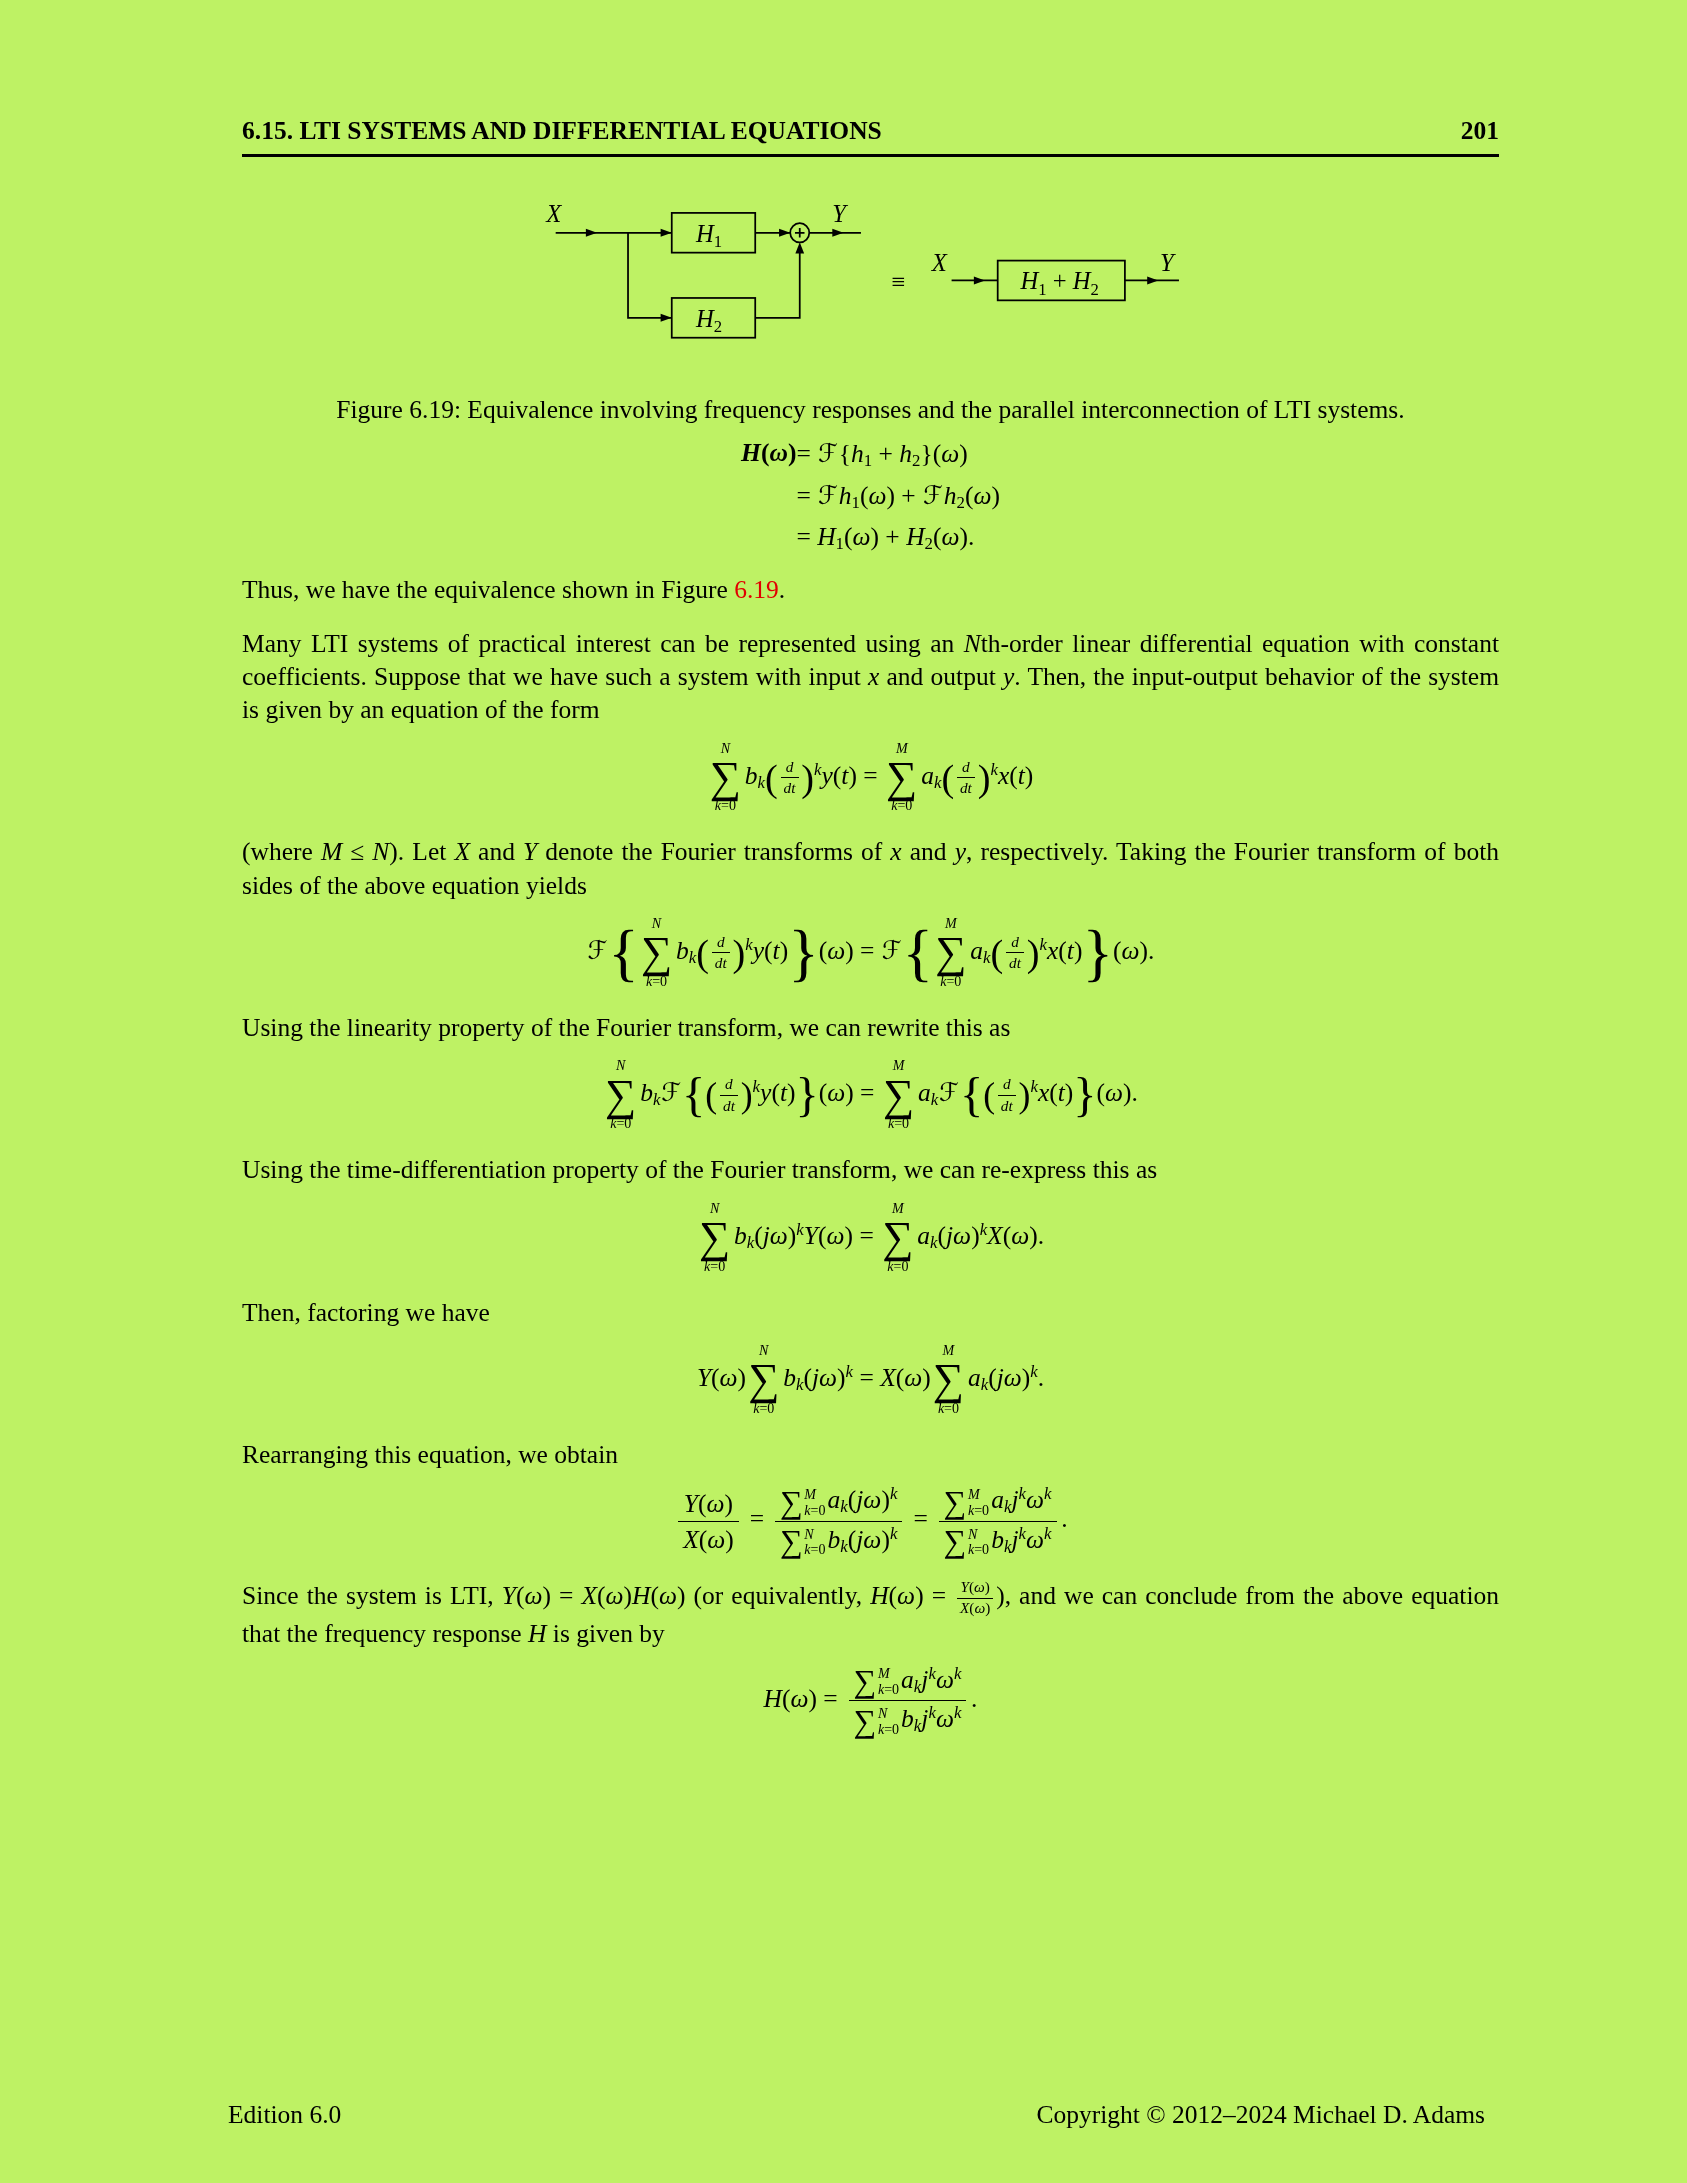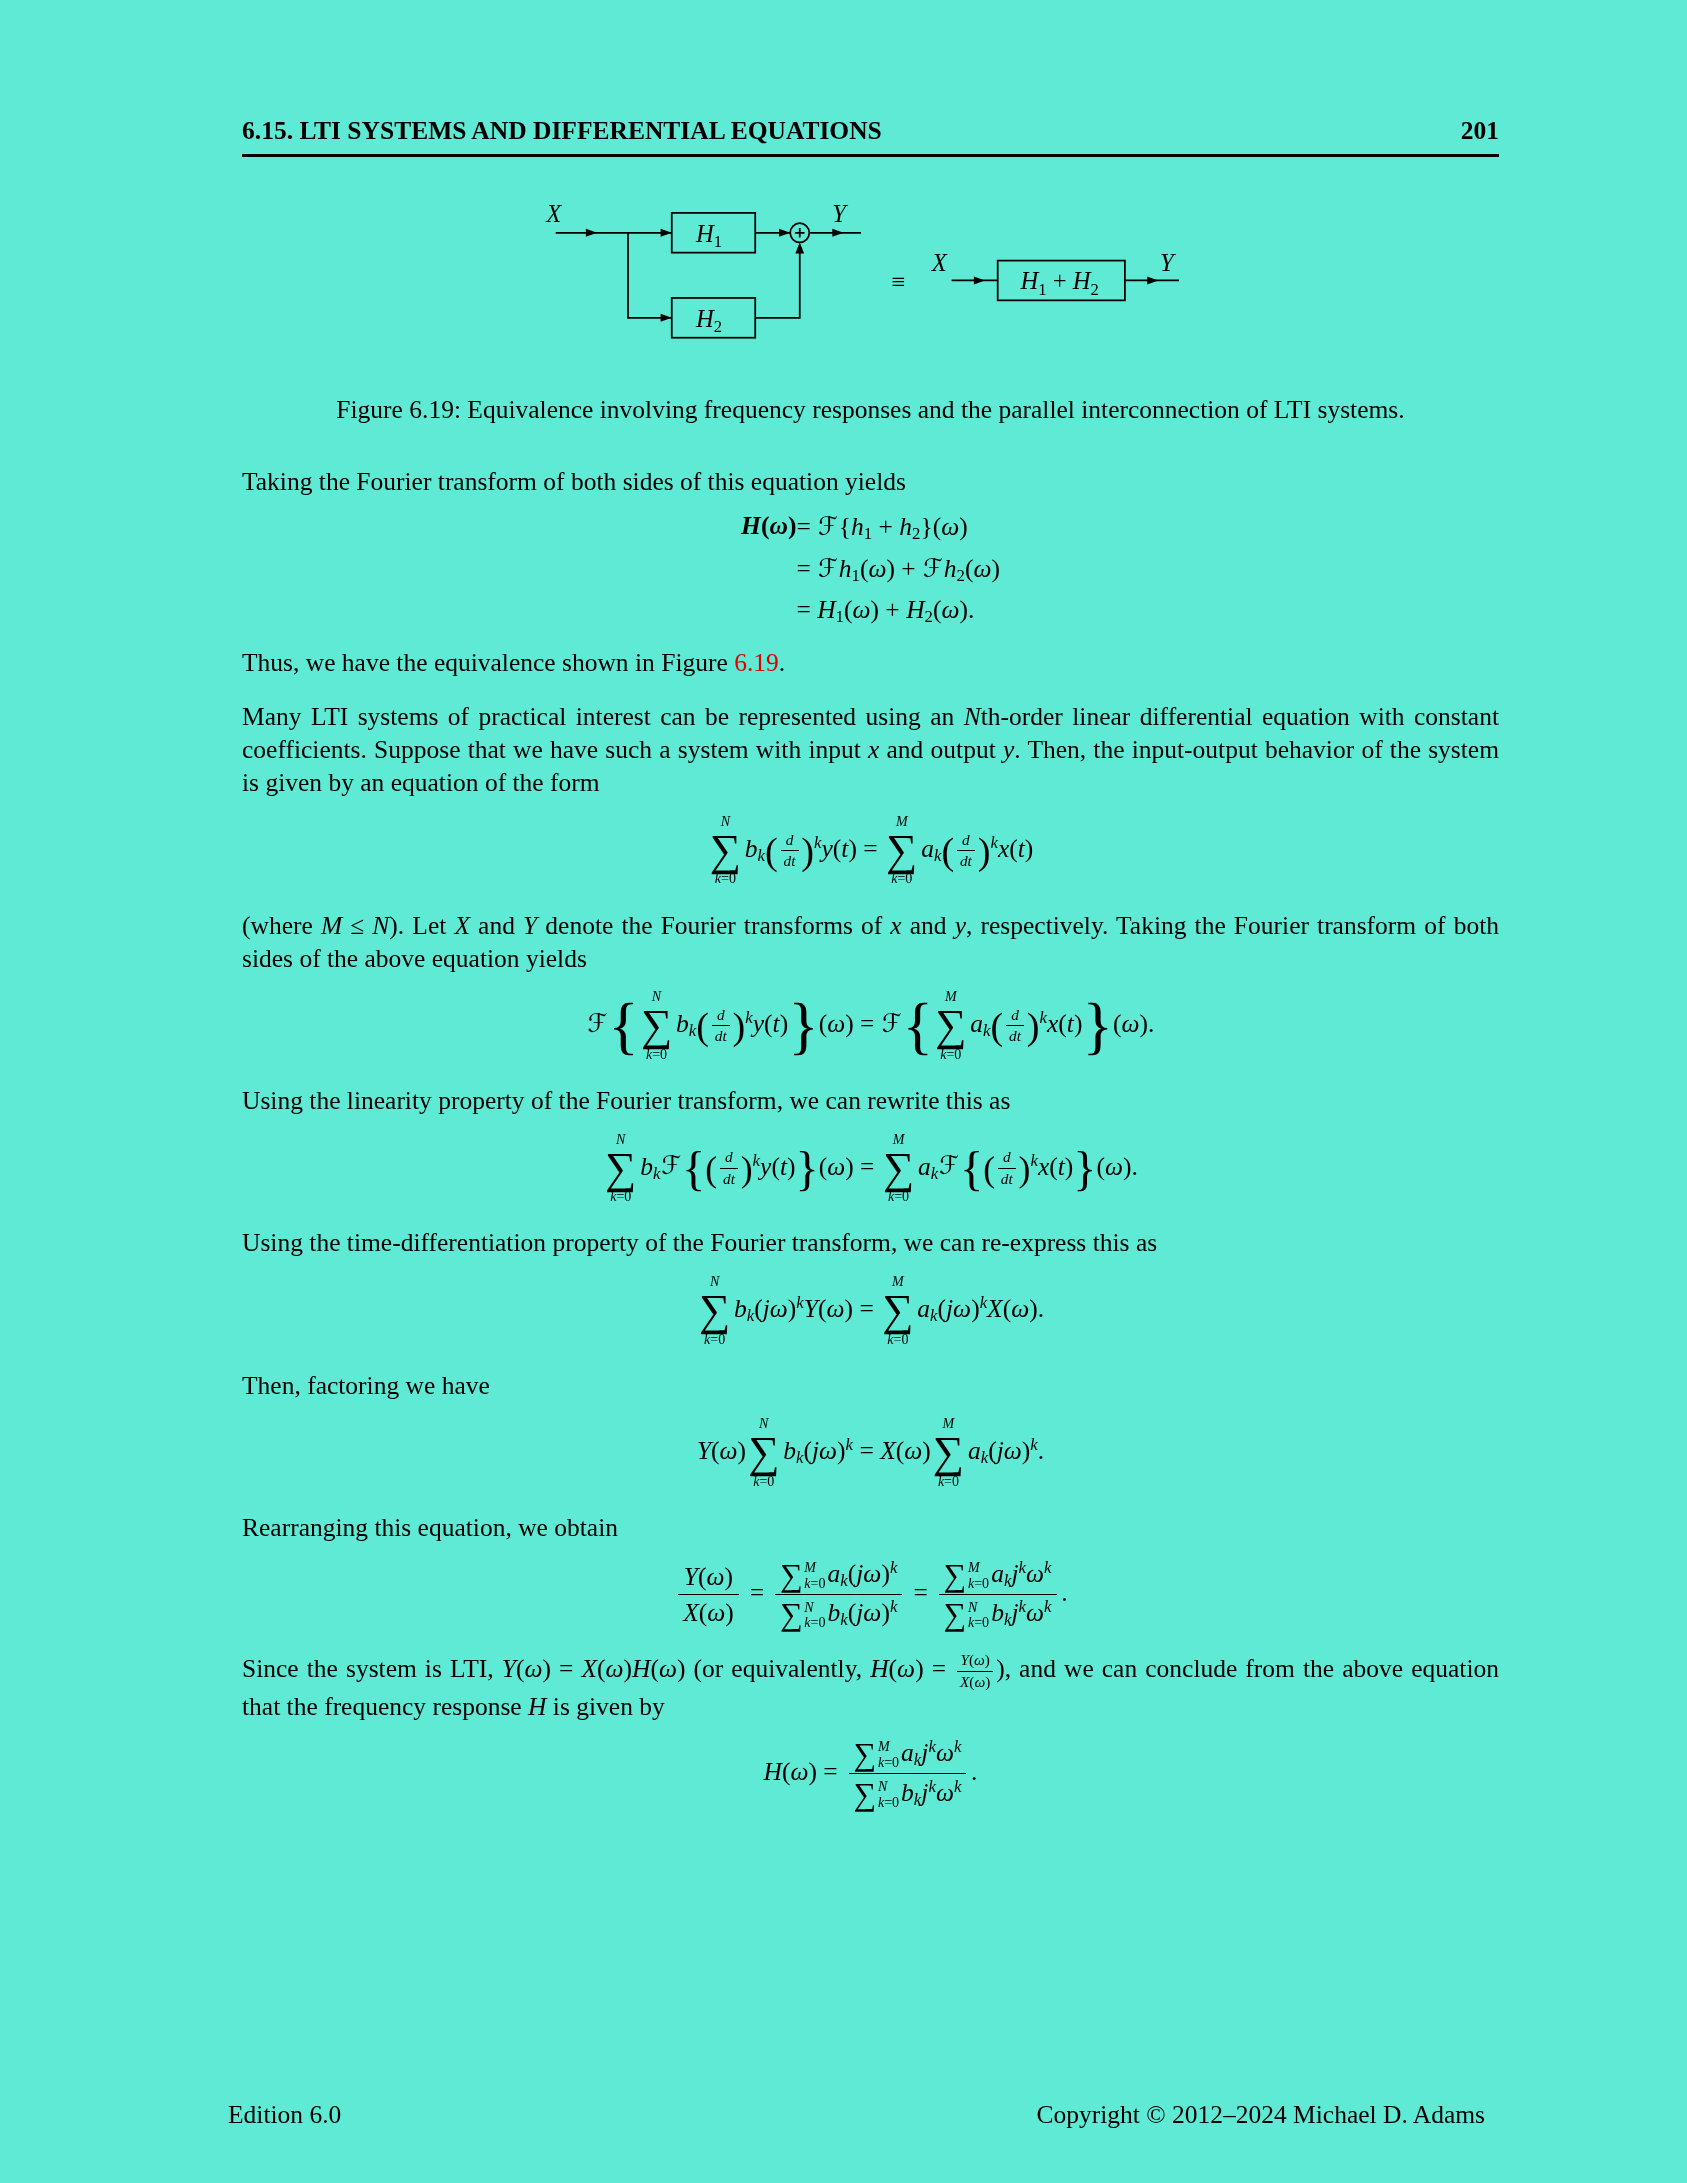--- a/index.html
+++ b/index.html
@@ -1,16 +1,16 @@
 <!DOCTYPE html>
 <html style="--link: #e10000;font-size:12.7px"><head>
 <meta charset="utf-8">
 <style>
   html,body{margin:0;padding:0;background:#ffffff;}
-  .page{position:relative;width:1688px;height:2183px;background:#5eead4;overflow:hidden;
+  .page{position:relative;width:1688px;height:2183px;background:#bef264;overflow:hidden;
         font-family:"Liberation Serif","DejaVu Serif",serif;color:#000;font-size:25.5px;}
   .inner{position:absolute;left:242px;top:0;width:1257px;}
   .header-row{display:flex;justify-content:space-between;font-weight:bold;padding-top:116px;}
   .header-rule{border-bottom:3.2px solid #000;margin-top:8px;}
   .figure{margin-top:40px;text-align:center;}
   .figure svg{display:inline-block;}
   .figure text{font-family:"Liberation Serif","DejaVu Serif","DejaVu Sans",serif;font-size:31px;fill:#000;}
   .figure .it{font-style:italic;}
   .figure .sub{font-size:21px;}
   .caption{text-align:center;margin-top:32px;}
@@ -97,21 +97,20 @@
           <text class="it" x="506" y="93" text-anchor="end">X</text>
           <text class="it" x="774" y="93">Y</text>
           <text x="648" y="116" text-anchor="middle"><tspan class="it">H</tspan><tspan class="sub" dy="7">1</tspan><tspan dy="-7"> + </tspan><tspan class="it">H</tspan><tspan class="sub" dy="7">2</tspan></text>
         </g>
       </svg>
     </div>
 
     <div class="caption">Figure 6.19: Equivalence involving frequency responses and the parallel interconnection of LTI systems.</div>
 
     <div class="content">
-        <p class="para"><span class="mr">Taking the Fourier transform of both sides of this equation yields</span></p>
         <div class="eq-align">
           <span class="al"><span class="mi">H</span><span class="mr">(</span><span class="mi">ω</span><span class="mr">)</span></span>
           <span class="ar"><span class="mr"> = </span><span class="mcal">ℱ</span><span class="mr">{</span><span class="mi">h</span><span class="msub">1</span><span class="mr"> + </span><span class="mi">h</span><span class="msub">2</span><span class="mr">}(</span><span class="mi">ω</span><span class="mr">)</span></span>
           <span class="al"></span>
           <span class="ar"><span class="mr"> = </span><span class="mcal">ℱ</span><span class="mi">h</span><span class="msub">1</span><span class="mr">(</span><span class="mi">ω</span><span class="mr">) + </span><span class="mcal">ℱ</span><span class="mi">h</span><span class="msub">2</span><span class="mr">(</span><span class="mi">ω</span><span class="mr">)</span></span>
           <span class="al"></span>
           <span class="ar"><span class="mr"> = </span><span class="mi">H</span><span class="msub">1</span><span class="mr">(</span><span class="mi">ω</span><span class="mr">) + </span><span class="mi">H</span><span class="msub">2</span><span class="mr">(</span><span class="mi">ω</span><span class="mr">).</span></span>
         </div>
         <p class="para"><span class="mr">Thus, we have the equivalence shown in Figure </span><span class="mlink">6.19</span><span class="mr">.</span></p>
         <p class="para"><span class="mr">Many LTI systems of practical interest can be represented using an </span><span class="mi">N</span><span class="mr">th-order linear differential equation with constant coefficients. Suppose that we have such a system with input </span><span class="mi">x</span><span class="mr"> and output </span><span class="mi">y</span><span class="mr">. Then, the input-output behavior of the system is given by an equation of the form</span></p>

